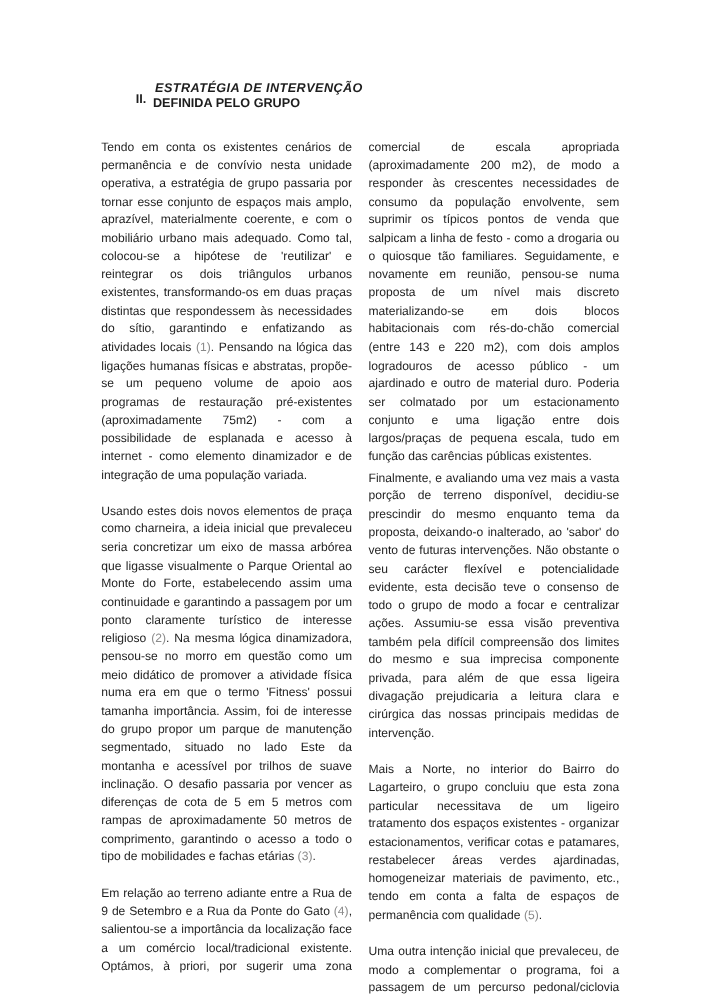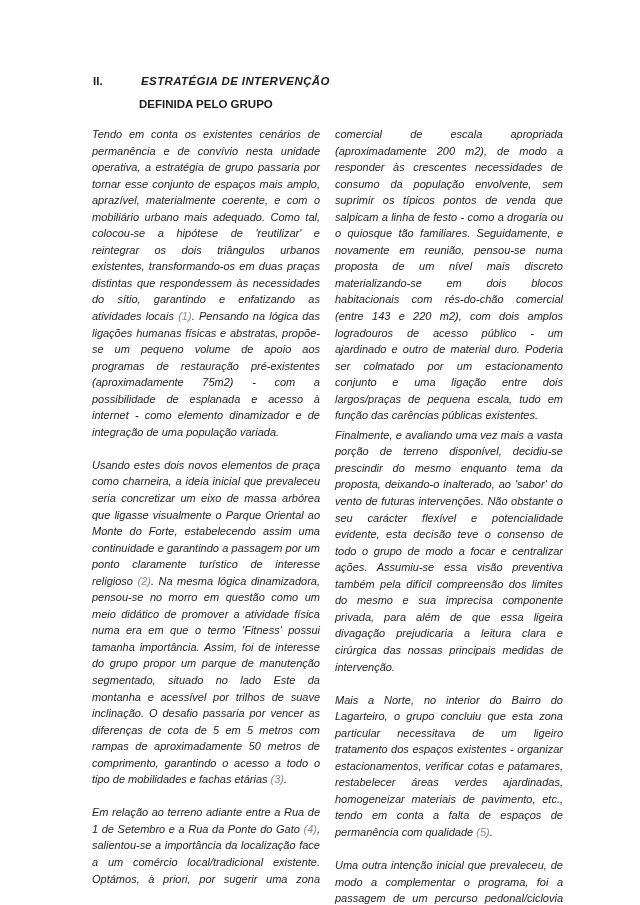--- a/index.html
+++ b/index.html
@@ -1,43 +1,43 @@
 <!DOCTYPE html>
 <html><head>
 <meta charset="utf-8">
 <style>
   html, body { margin:0; padding:0; background:#ffffff; }
   body { width:640px; height:905px; position:relative; overflow:hidden;
          font-family:"Liberation Sans", sans-serif; color:#1e1e1e; }
   .heading { position:absolute; left:93px; top:70px; font-weight:bold; font-size:11.5px; line-height:22px; }
-  .heading .num { position:absolute; left:0; top:0; width:40px; }
+  .heading .num { position:absolute; left:0; top:10px; width:40px;text-align:right; }
   .heading .t1 { position:absolute; left:48px; top:0; white-space:nowrap; letter-spacing:0.4px;font-style:italic; }
-  .heading .t2 { position:absolute; left:46px; top:23px; white-space:nowrap; }
+  .heading .t2 { position:absolute; left:46px; top:13px; white-space:nowrap; }
   .col { position:absolute; top:126px; width:228px; font-size:11px; line-height:16.55px;
          text-align:justify; }
   .col.left { left:92px; }
   .col.right { left:335px; }
-  .col p { margin:0 0 16.5px 0;font-style:italic; }
+  .col p { margin:0 0 16.5px 0; }
   .col p.tight { margin-bottom:3px; }
   .ref { color:#8a8a8a; }
   .c-last { text-align-last:justify; }
 </style>
 </head>
 <body>
 
 <div class="heading">
   <span class="num">II.</span>
   <span class="t1">ESTRATÉGIA DE INTERVENÇÃO</span>
   <span class="t2">DEFINIDA PELO GRUPO</span>
 </div>
 
 <div class="col left">
   <p><span>Tendo em conta os existentes cenários de permanência e de convívio nesta unidade operativa, a estratégia de grupo passaria por tornar esse conjunto de espaços mais amplo, aprazível, materialmente coerente, e com o mobiliário urbano mais adequado. Como tal, colocou-se a hipótese de 'reutilizar' e reintegrar os dois triângulos urbanos existentes, transformando-os em duas praças distintas que respondessem às necessidades do sítio, garantindo e enfatizando as atividades locais </span><span class="ref">(1)</span><span>. Pensando na lógica das ligações humanas físicas e abstratas, propõe-se um pequeno volume de apoio aos programas de restauração pré-existentes (aproximadamente 75m2) - com a possibilidade de esplanada e acesso à internet - como elemento dinamizador e de integração de uma população variada.</span></p>
   <p><span>Usando estes dois novos elementos de praça como charneira, a ideia inicial que prevaleceu seria concretizar um eixo de massa arbórea que ligasse visualmente o Parque Oriental ao Monte do Forte, estabelecendo assim uma continuidade e garantindo a passagem por um ponto claramente turístico de interesse religioso </span><span class="ref">(2)</span><span>. Na mesma lógica dinamizadora, pensou-se no morro em questão como um meio didático de promover a atividade física numa era em que o termo 'Fitness' possui tamanha importância. Assim, foi de interesse do grupo propor um parque de manutenção segmentado, situado no lado Este da montanha e acessível por trilhos de suave inclinação. O desafio passaria por vencer as diferenças de cota de 5 em 5 metros com rampas de aproximadamente 50 metros de comprimento, garantindo o acesso a todo o tipo de mobilidades e fachas etárias </span><span class="ref">(3)</span><span>.</span></p>
-  <p class="c-last"><span>Em relação ao terreno adiante entre a Rua de 1 de Setembro e a Rua da Ponte do Gato </span><span class="ref">(4)</span><span>, salientou-se a importância da localização face a um comércio local/tradicional existente. Optámos, à priori, por sugerir uma zona</span></p>
+  <p class="c-last"><span>Em relação ao terreno adiante entre a Rua de 9 de Setembro e a Rua da Ponte do Gato </span><span class="ref">(4)</span><span>, salientou-se a importância da localização face a um comércio local/tradicional existente. Optámos, à priori, por sugerir uma zona</span></p>
 </div>
 
 <div class="col right">
   <p class="tight"><span>comercial de escala apropriada (aproximadamente 200 m2), de modo a responder às crescentes necessidades de consumo da população envolvente, sem suprimir os típicos pontos de venda que salpicam a linha de festo - como a drogaria ou o quiosque tão familiares. Seguidamente, e novamente em reunião, pensou-se numa proposta de um nível mais discreto materializando-se em dois blocos habitacionais com rés-do-chão comercial (entre 143 e 220 m2), com dois amplos logradouros de acesso público - um ajardinado e outro de material duro. Poderia ser colmatado por um estacionamento conjunto e uma ligação entre dois largos/praças de pequena escala, tudo em função das carências públicas existentes.</span></p>
   <p><span>Finalmente, e avaliando uma vez mais a vasta porção de terreno disponível, decidiu-se prescindir do mesmo enquanto tema da proposta, deixando-o inalterado, ao 'sabor' do vento de futuras intervenções. Não obstante o seu carácter flexível e potencialidade evidente, esta decisão teve o consenso de todo o grupo de modo a focar e centralizar ações. Assumiu-se essa visão preventiva também pela difícil compreensão dos limites do mesmo e sua imprecisa componente privada, para além de que essa ligeira divagação prejudicaria a leitura clara e cirúrgica das nossas principais medidas de intervenção.</span></p>
   <p><span>Mais a Norte, no interior do Bairro do Lagarteiro, o grupo concluiu que esta zona particular necessitava de um ligeiro tratamento dos espaços existentes - organizar estacionamentos, verificar cotas e patamares, restabelecer áreas verdes ajardinadas, homogeneizar materiais de pavimento, etc., tendo em conta a falta de espaços de permanência com qualidade </span><span class="ref">(5)</span><span>.</span></p>
   <p><span>Uma outra intenção inicial que prevaleceu, de modo a complementar o programa, foi a passagem de um percurso pedonal/ciclovia (aproximadamente 3 metros) que abraçasse o morro e seguisse pelo Lagarteiro </span></p>
 </div>
 
 </body></html>

